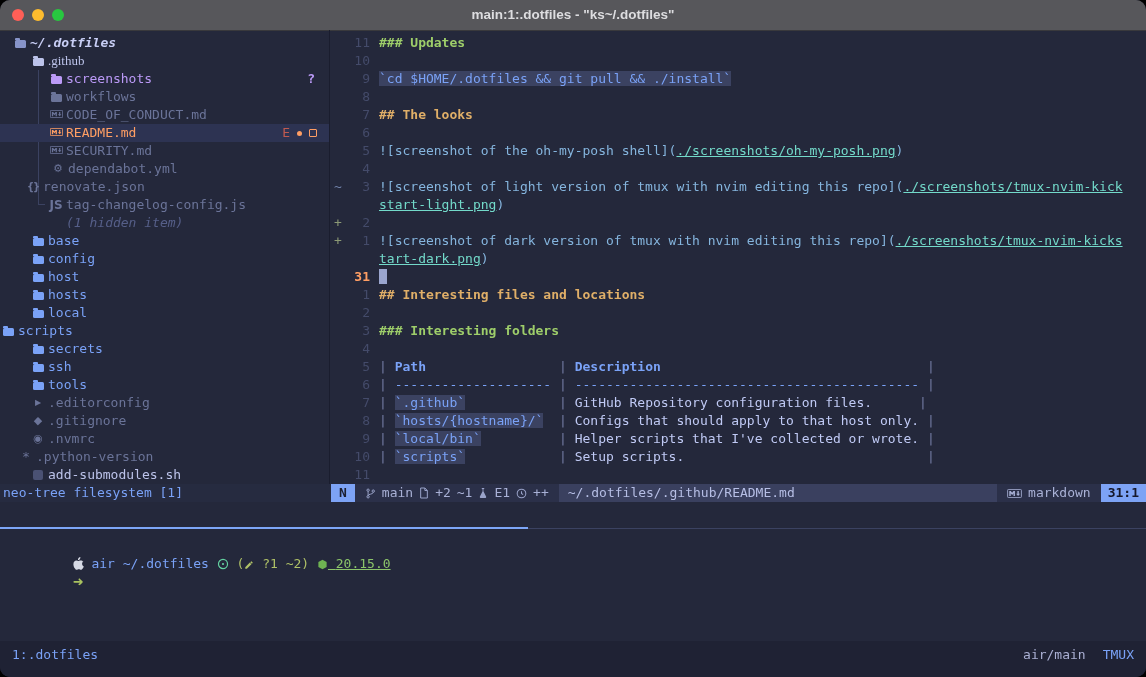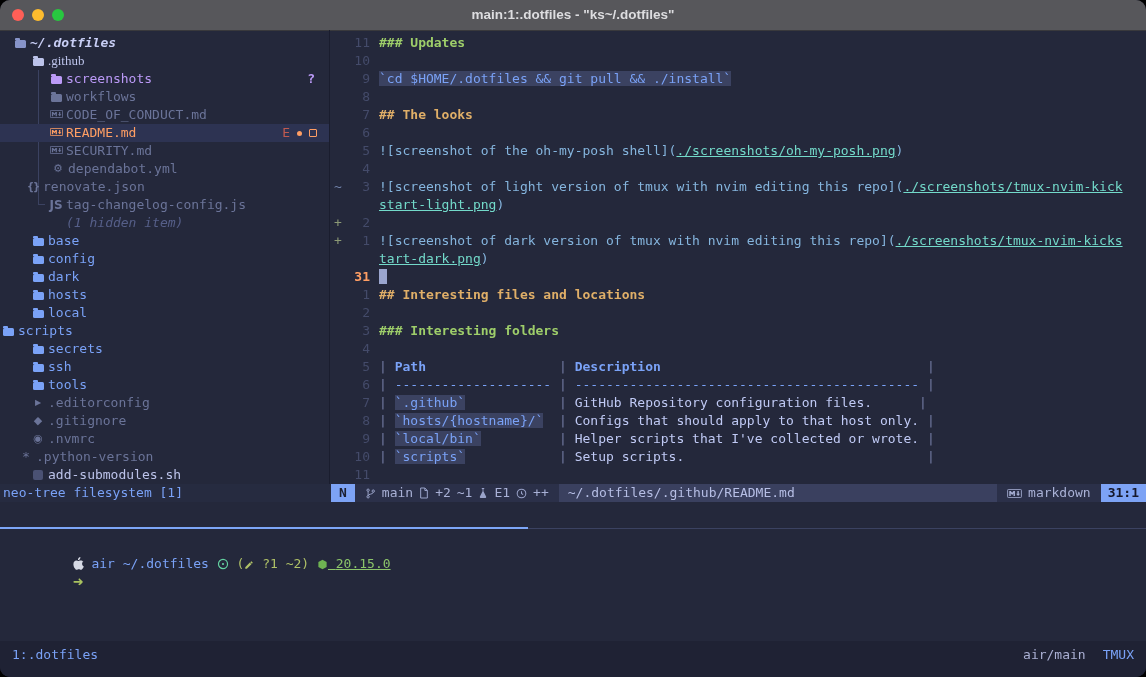--- a/index.html
+++ b/index.html
@@ -132,21 +132,21 @@
         <div class="srow c-dim" style="padding-left: 48px;"><span class="icn"><svg width="13" height="8" viewBox="0 0 208 128">
               <rect x="6" y="6" width="196" height="116" rx="12" fill="none" stroke="currentColor" stroke-width="14"></rect>
               <path d="M30 98V30h20l20 25 20-25h20v68H90V59L70 84 50 59v39zM155 98l-28-31h18V30h20v37h18z" fill="currentColor"></path>
             </svg></span><span class="lbl">SECURITY.md</span></div>
         <div class="srow c-dim" style="padding-left: 50px;"><span class="icn uicn">⚙</span><span class="lbl">dependabot.yml</span></div>
         <div class="srow c-dim" style="padding-left: 25px;"><span class="icn uicn braces">{}</span><span class="lbl">renovate.json</span></div>
         <div class="srow c-dim" style="padding-left: 48px;"><span class="icn uicn jsicn">JS</span><span class="lbl">tag-changelog-config.js</span></div>
         <div class="srow c-comment" style="padding-left: 48px;"><span class="icn"></span><span class="lbl">(1 hidden item)</span></div>
         <div class="srow c-blue" style="padding-left: 30px;"><span class="icn"><span class="icn-folder"></span></span><span class="lbl">base</span></div>
         <div class="srow c-blue" style="padding-left: 30px;"><span class="icn"><span class="icn-folder"></span></span><span class="lbl">config</span></div>
-        <div class="srow c-blue" style="padding-left: 30px;"><span class="icn"><span class="icn-folder"></span></span><span class="lbl">dark</span></div>
+        <div class="srow c-blue" style="padding-left: 30px;"><span class="icn"><span class="icn-folder"></span></span><span class="lbl">host</span></div>
         <div class="srow c-blue" style="padding-left: 30px;"><span class="icn"><span class="icn-folder"></span></span><span class="lbl">hosts</span></div>
         <div class="srow c-blue" style="padding-left: 30px;"><span class="icn"><span class="icn-folder"></span></span><span class="lbl">local</span></div>
         <div class="srow c-blue" style=""><span class="icn"><span class="icn-folder"></span></span><span class="lbl">scripts</span></div>
         <div class="srow c-blue" style="padding-left: 30px;"><span class="icn"><span class="icn-folder"></span></span><span class="lbl">secrets</span></div>
         <div class="srow c-blue" style="padding-left: 30px;"><span class="icn"><span class="icn-folder"></span></span><span class="lbl">ssh</span></div>
         <div class="srow c-blue" style="padding-left: 30px;"><span class="icn"><span class="icn-folder"></span></span><span class="lbl">tools</span></div>
         <div class="srow c-dim" style="padding-left: 30px;"><span class="icn uicn tri">▶</span><span class="lbl">.editorconfig</span></div>
         <div class="srow c-dim" style="padding-left: 30px;"><span class="icn uicn">◆</span><span class="lbl">.gitignore</span></div>
         <div class="srow c-dim" style="padding-left: 30px;"><span class="icn uicn">◉</span><span class="lbl">.nvmrc</span></div>
         <div class="srow c-dim" style="padding-left: 18px;"><span class="icn uicn star">*</span><span class="lbl">.python-version</span></div>

